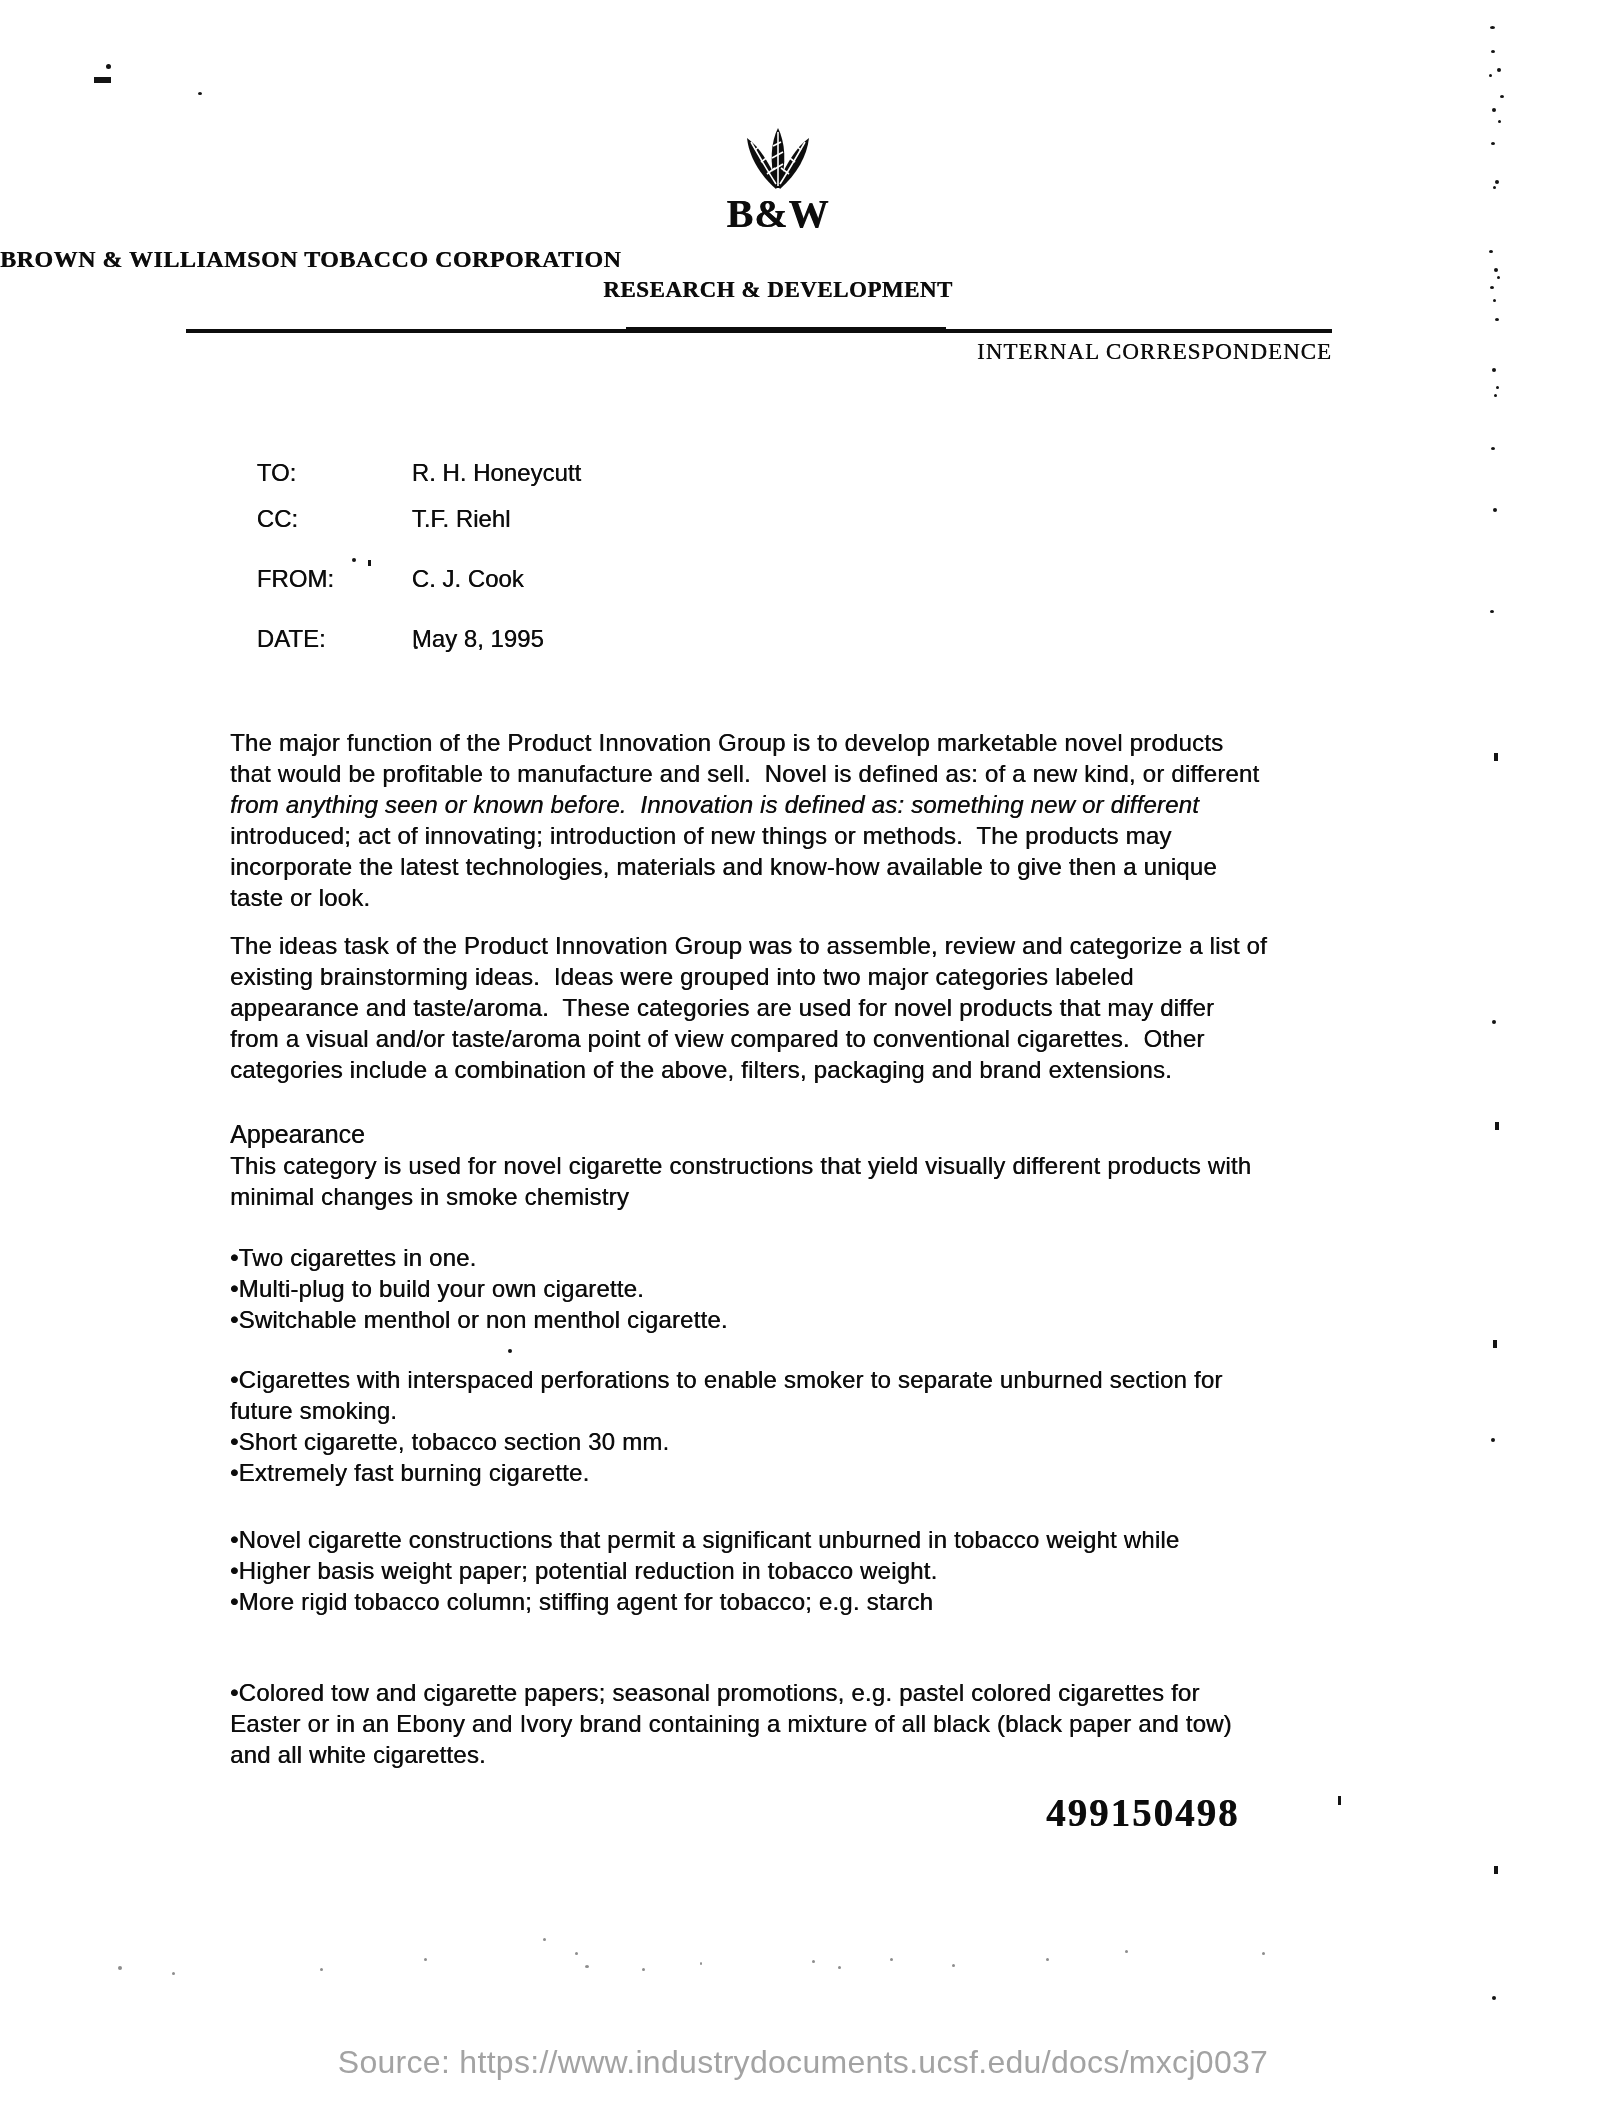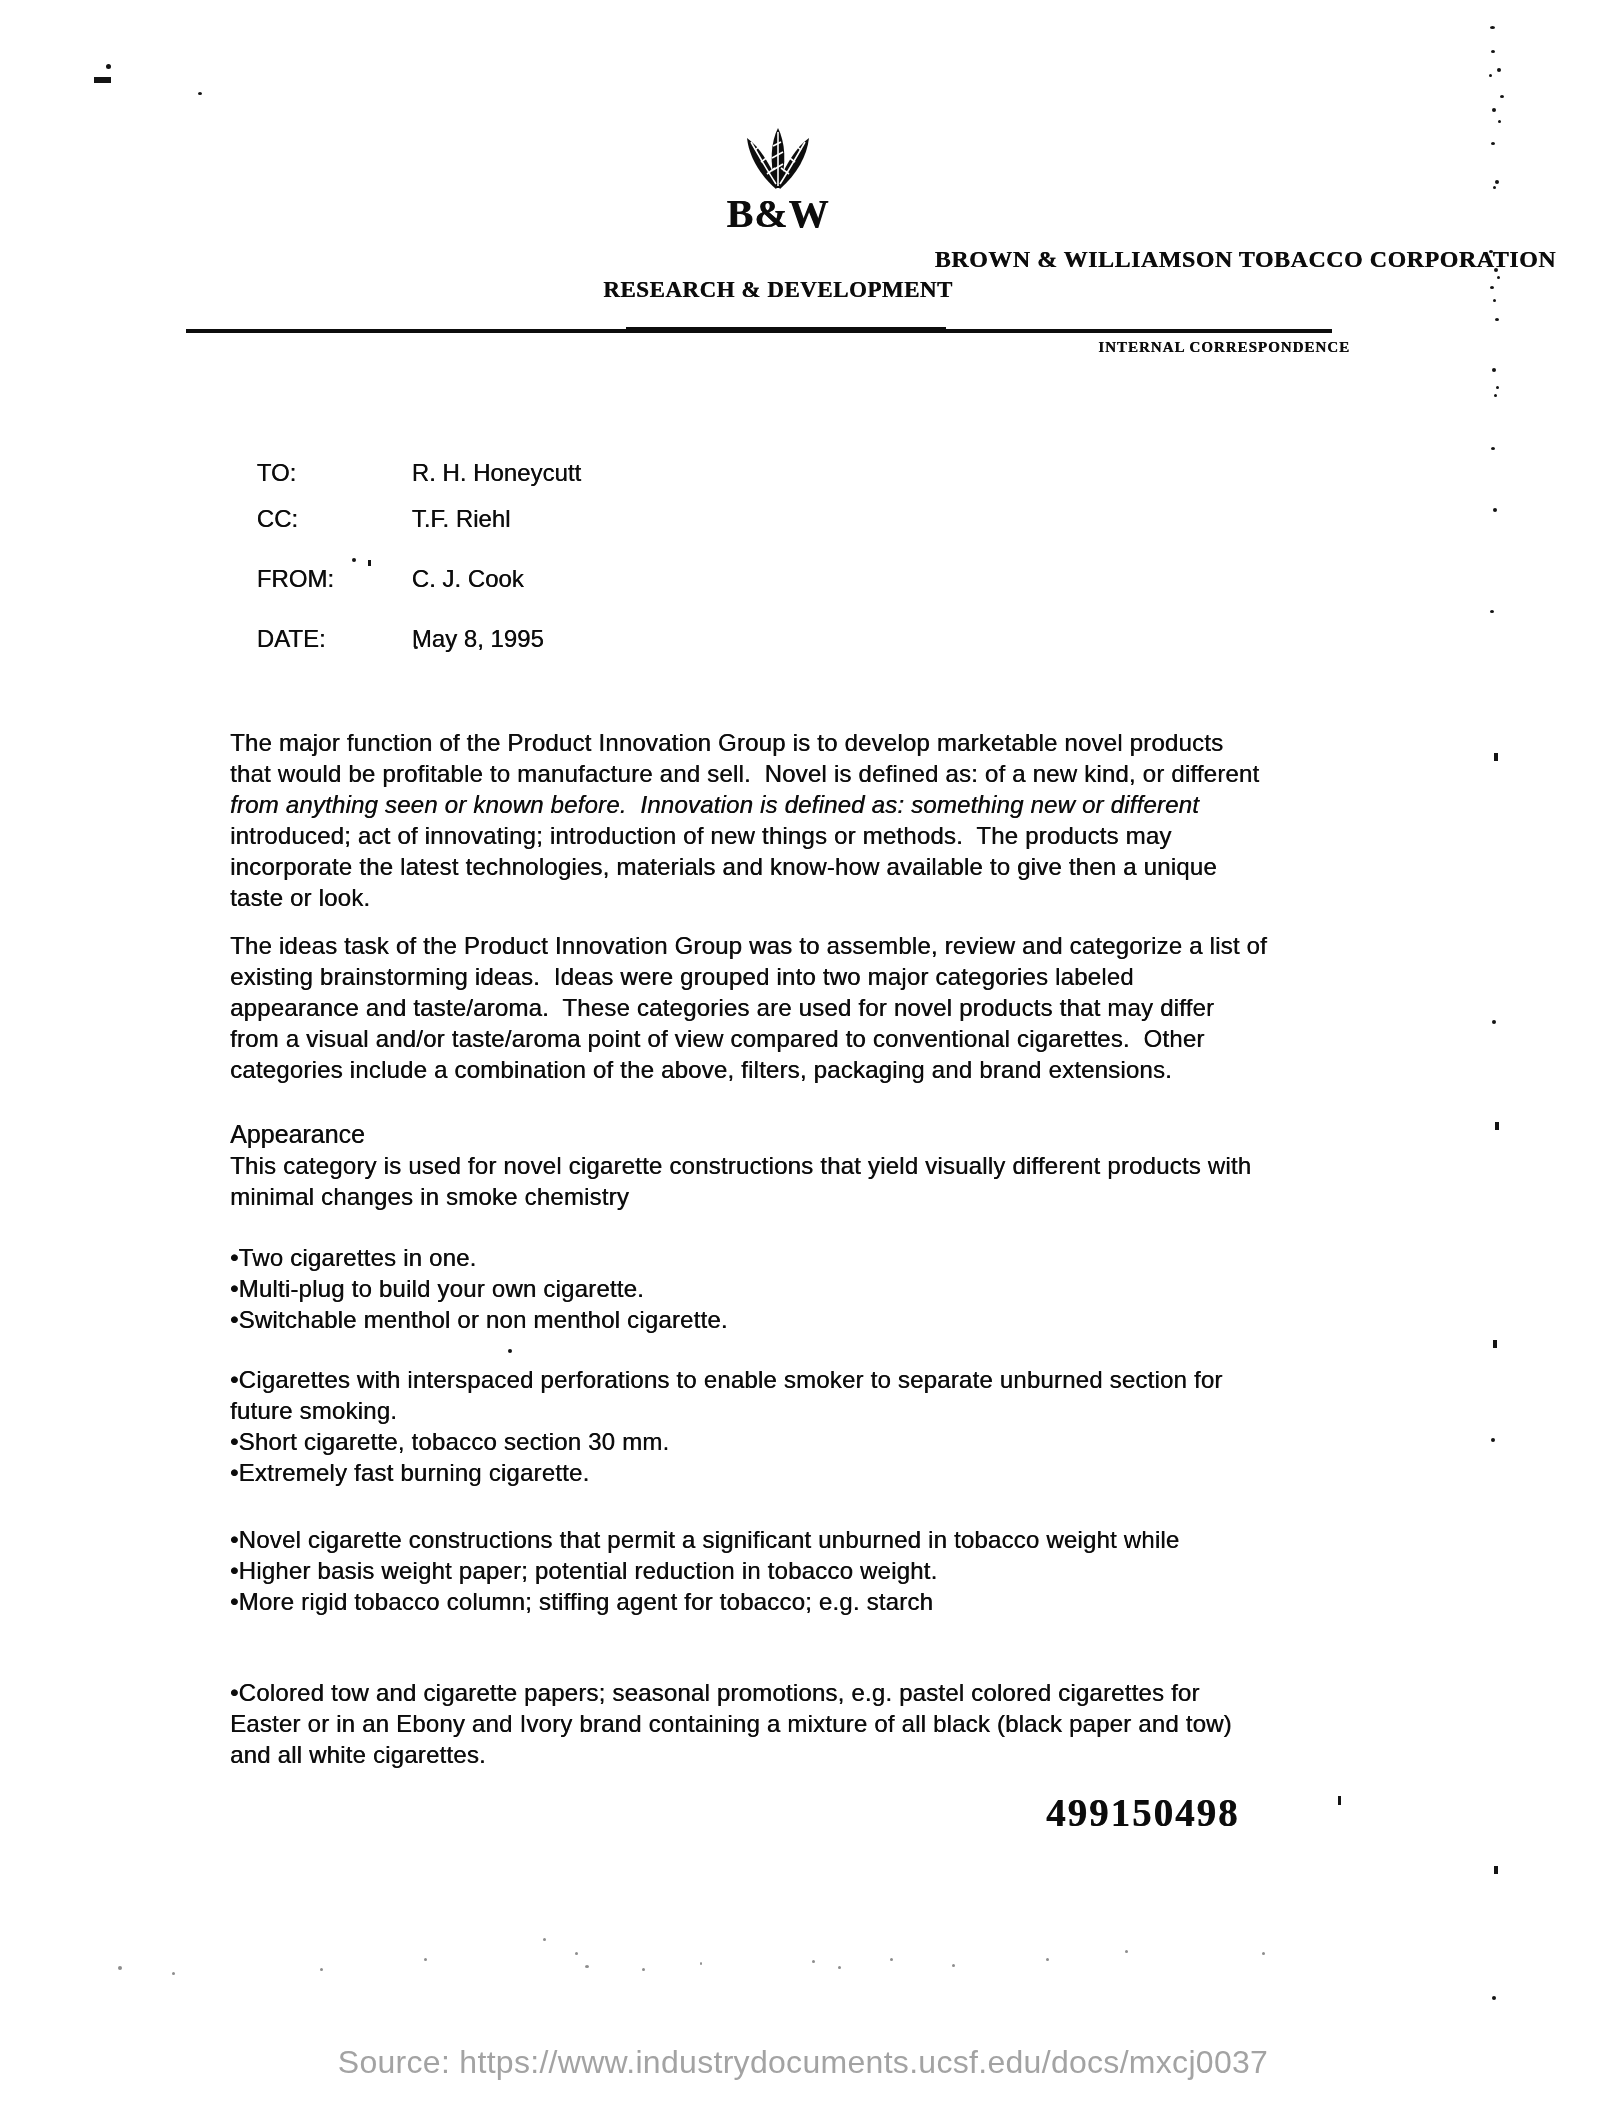--- a/index.html
+++ b/index.html
@@ -12,32 +12,32 @@
     overflow:hidden;
     text-shadow:0.4px 0.4px 0 rgba(0,0,0,.85);
   }
   
   .logo{position:absolute;left:731px;top:128px;width:94px;height:66px;}
   .logo-word{
     position:absolute;left:0;top:190px;width:1556px;text-align:center;
     font-family:"Liberation Serif",serif;font-weight:bold;font-size:40px;letter-spacing:1px;
   }
   .company{
-    position:absolute;left:0;top:246px;width:1556px;text-align:right;
+    position:absolute;left:0;top:246px;width:1556px;text-align:left;
     font-family:"Liberation Serif",serif;font-weight:bold;font-size:24px;letter-spacing:.5px;
   }
   .division{
     position:absolute;left:0;top:277px;width:1556px;text-align:center;
     font-family:"Liberation Serif",serif;font-weight:bold;font-size:23px;letter-spacing:.5px;
   }
   .rule{position:absolute;left:186px;top:329px;width:1146px;height:4px;background:#0d0d0d;}
   .rule:after{content:"";position:absolute;left:440px;top:-2px;width:320px;height:3px;background:#0d0d0d;}
   .doc-type{
-    position:absolute;right:256px;top:339px;
-    font-family:"Liberation Serif",serif;font-weight:bold;font-size:15px;letter-spacing:1px;
+    position:absolute;right:274px;top:339px;
+    font-family:"Liberation Serif",serif;font-weight:normal;font-size:23px;letter-spacing:1px;
   }
   
   .frow{position:absolute;left:230px;font-size:24px;white-space:pre;}
   .flabel{display:inline-block;width:155px;}
   
   .para{position:absolute;left:230px;font-size:24px;line-height:31px;letter-spacing:.2px;}
   .tline{white-space:pre;}
   .tline.it{font-style:italic;}
   .h-app{position:absolute;left:230px;top:1120px;font-size:25px;font-weight:normal;}
   

